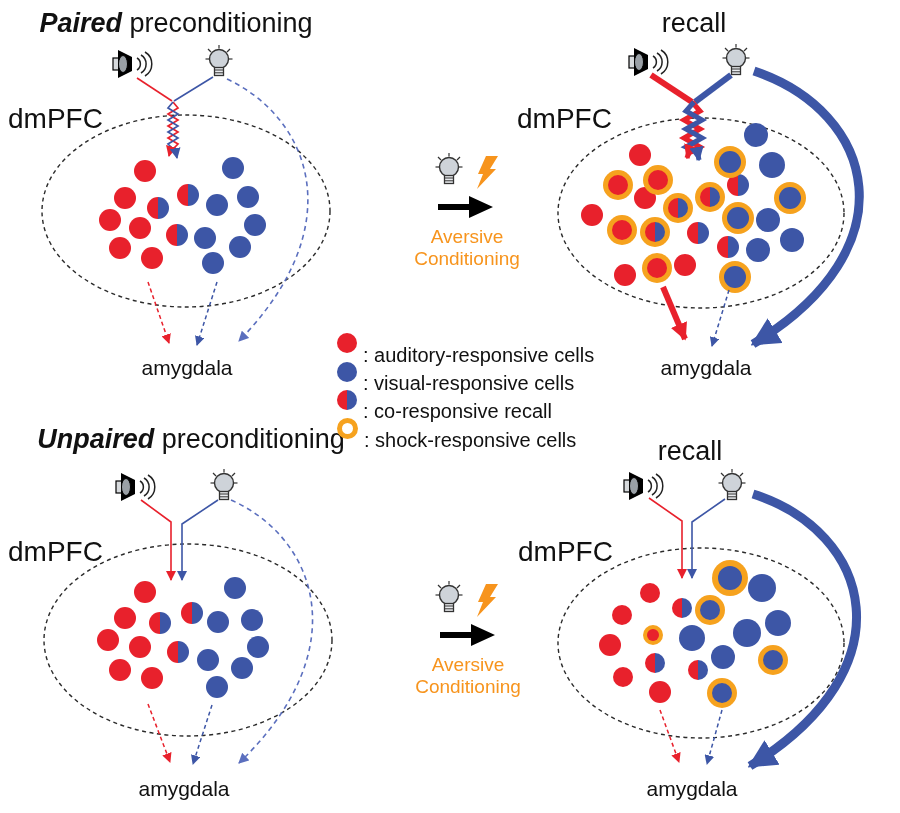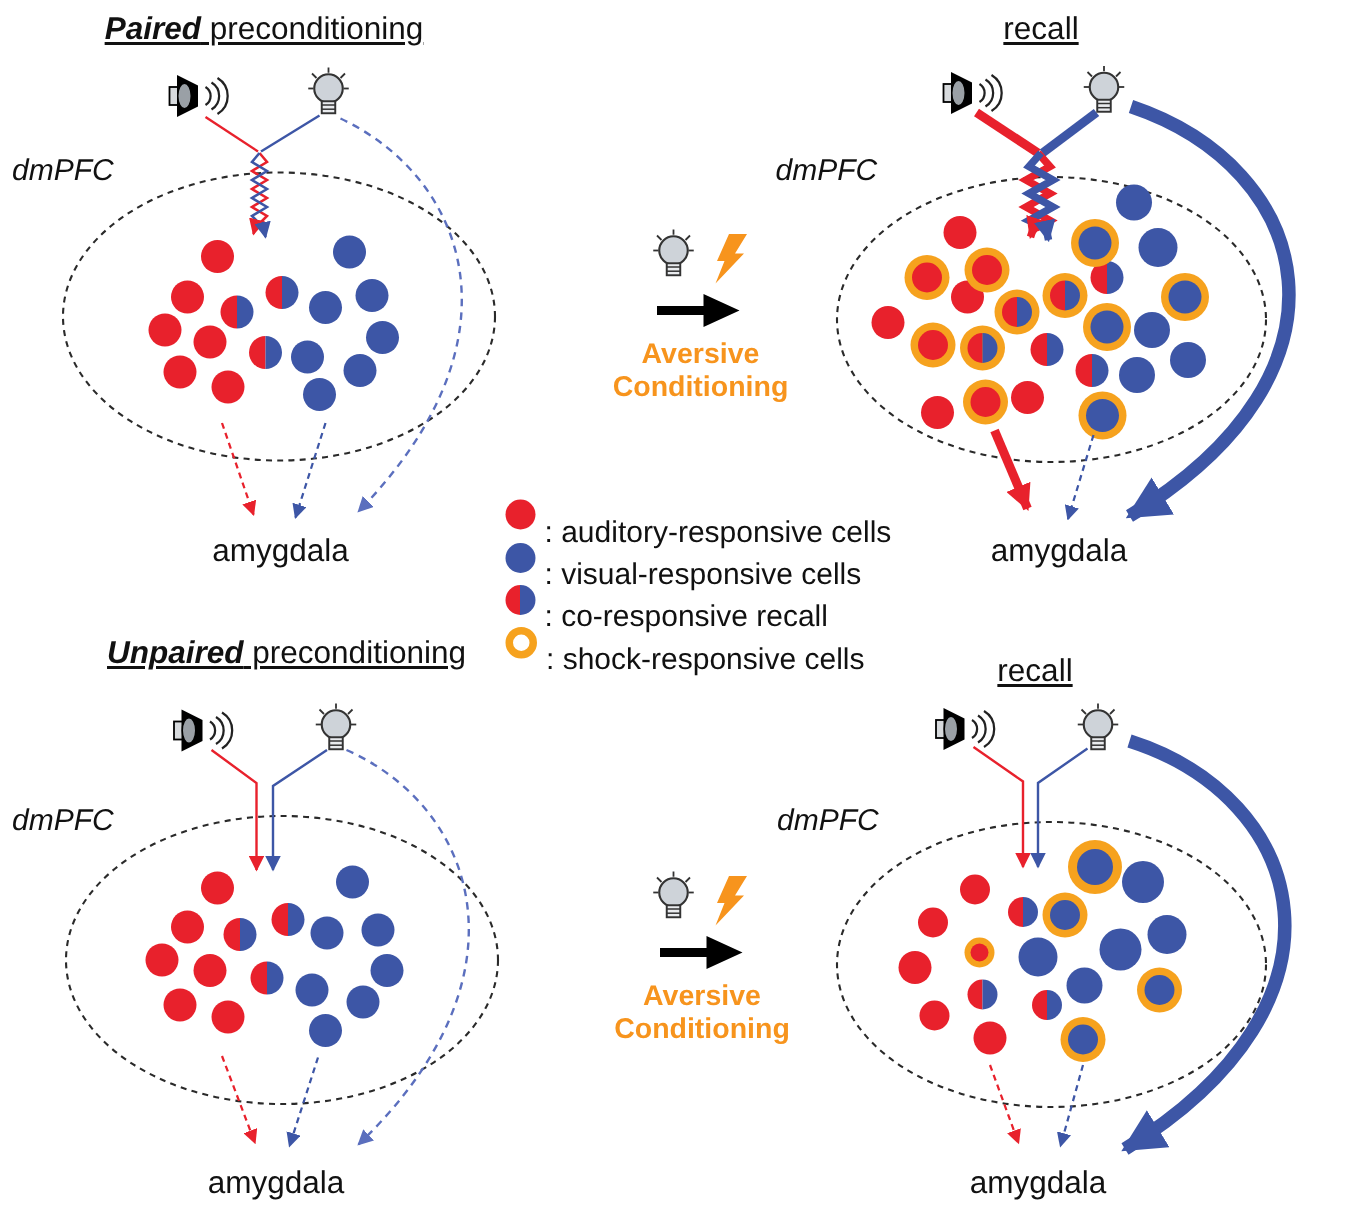--- a/index.html
+++ b/index.html
@@ -3,25 +3,25 @@
 <meta charset="utf-8">
 <style>
   html,body{margin:0;padding:0;background:#fff;}
   #figure{
     position:relative;width:900px;height:813px;background:#ffffff;overflow:hidden;
     font-family:"Liberation Sans", sans-serif;color:#111;
   }
   #gfx{position:absolute;left:0;top:0;width:900px;height:813px;}
   .lbl{position:absolute;white-space:nowrap;}
   .ctr{transform:translateX(-50%);}
-  .title{font-size:21px;text-decoration:underline;}
+  .title{font-size:27px;}
   .title .em{font-weight:bold;font-style:italic;}
-  .region{font-size:20px;font-style:italic;}
+  .region{font-size:28px;}
   .target{font-size:21px;}
-  .aversive{font-size:19px;line-height:22px;text-align:center;color:#F7941D;font-weight:bold;}
+  .aversive{font-size:19px;line-height:22px;text-align:center;color:#F7941D;}
   #legend{position:absolute;left:337px;top:329px;}
   .leg-row{display:flex;align-items:center;height:28.4px;}
   .leg-ic{width:20px;height:20px;border-radius:50%;flex:0 0 auto;margin-right:6px;}
   .ic-auditory{background:#E8212C;}
   .ic-visual{background:#3D56A6;}
   .ic-co{background:linear-gradient(90deg,#E8212C 0 50%,#3D56A6 50% 100%);}
   .ic-shock{width:11px;height:11px;background:#fff;border:5.5px solid #F6A21E;}
   .leg-txt{font-size:20px;margin-top:24px;}
 </style>
 </head>

